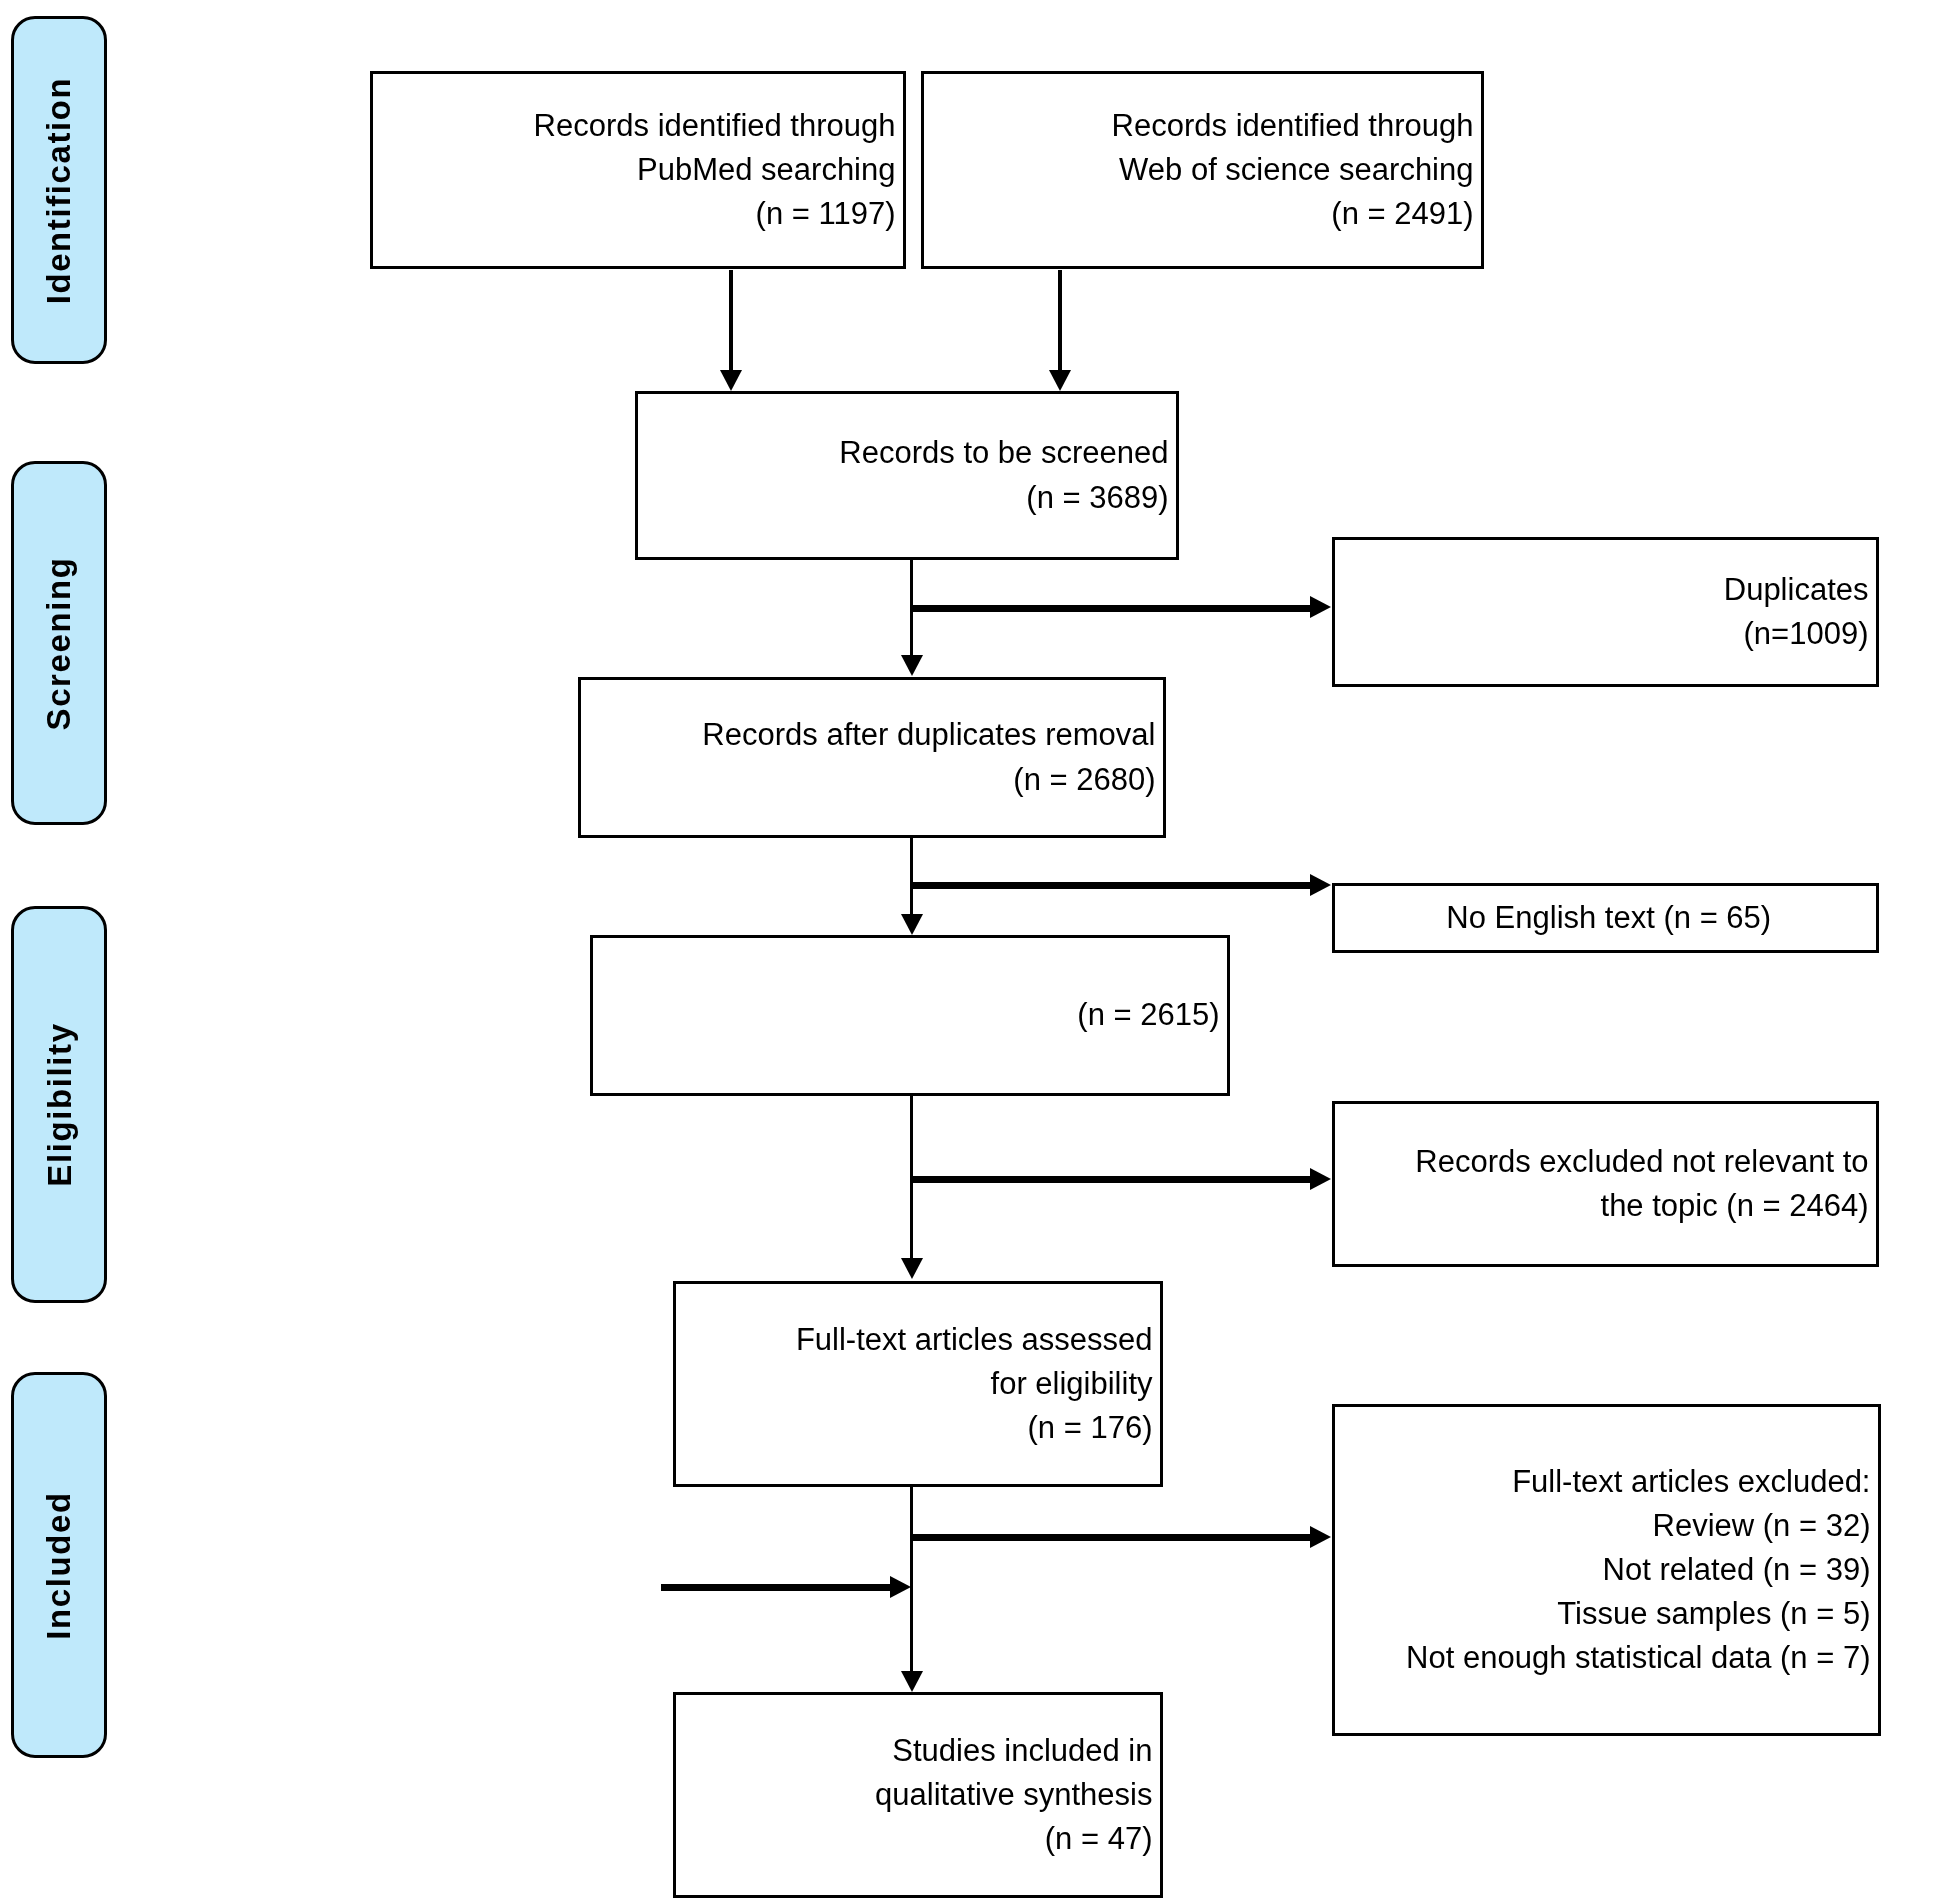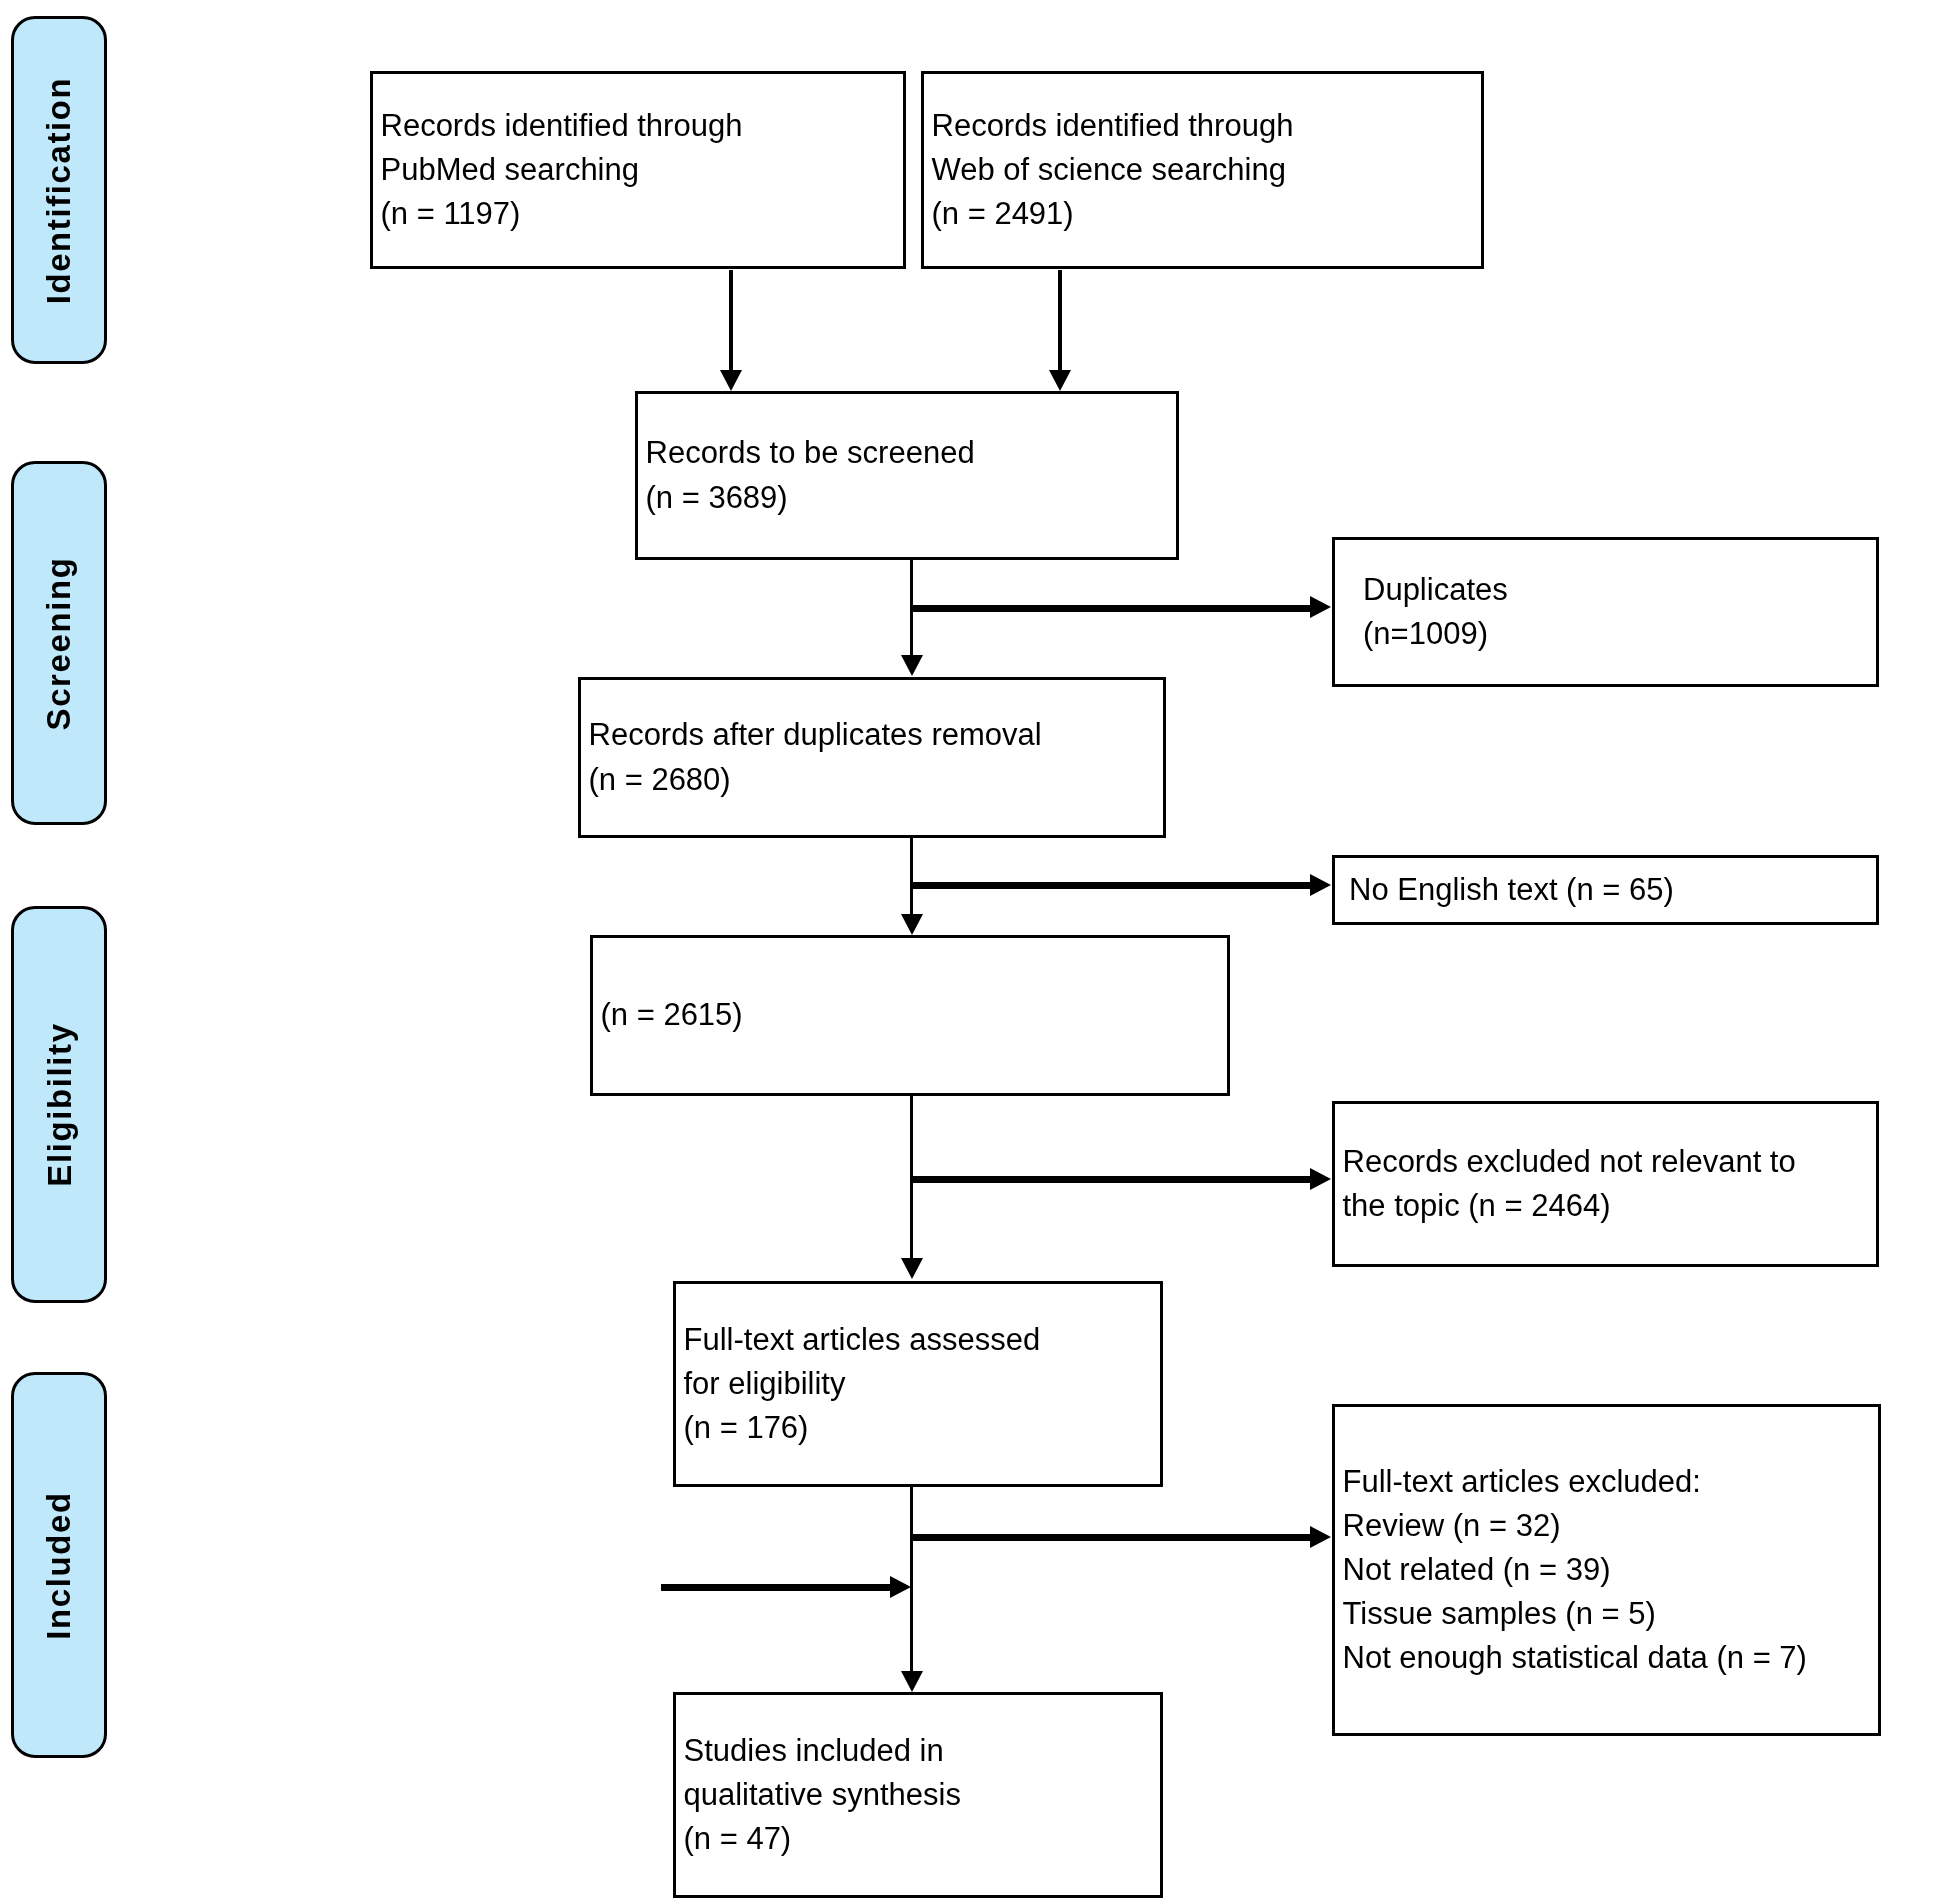--- a/index.html
+++ b/index.html
@@ -38,27 +38,28 @@
   }
 
   
   .flow-box {
     position: absolute;
     box-sizing: border-box;
     background: #ffffff;
     border: 3.8px solid #000000;
     display: flex;
     flex-direction: column;
-    align-items: flex-start;
+    align-items: flex-end;
     justify-content: center;
     padding: 3.2px 7.5px;
   }
   .flow-box.left-align {
-    align-items: flex-start;
+    align-items: center;
     padding-left: 14px;
+    margin-top: 28px;
   }
   .flow-box .line {
     font-size: 31px;
     line-height: 1.42;
     color: #000000;
     text-align: center;
     white-space: nowrap;
   }
   .flow-box.left-align .line {
     text-align: left;

